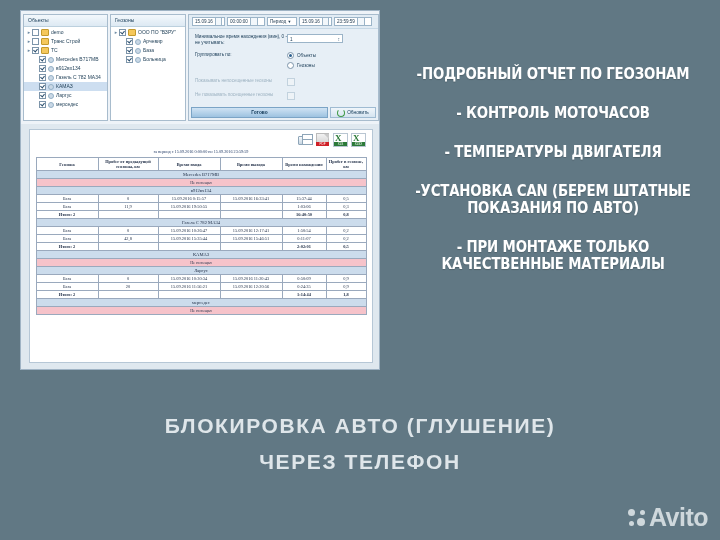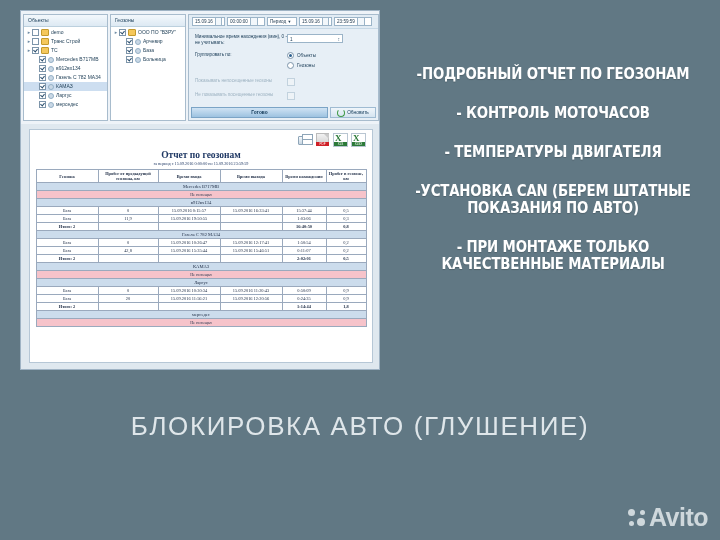--- a/index.html
+++ b/index.html
@@ -113,21 +113,21 @@
     font-family:"DejaVu Sans", sans-serif;
     font-weight:bold;font-size:15.5px;line-height:17px;
     letter-spacing:-0.2px;transform:scaleX(0.86);transform-origin:center;
     text-shadow:0 1px 1px rgba(0,0,0,.18);
   }
   .mk p:last-child{margin-bottom:0;}
 
   .bottom{
     position:absolute;left:0;top:408px;width:720px;text-align:center;
     color:#e9eff2;font-family:"Liberation Sans",sans-serif;
-    font-size:26px;line-height:36px;font-weight:400;letter-spacing:1.6px;
+    font-size:21px;line-height:36px;font-weight:700;letter-spacing:1.6px;
     opacity:.93;
   }
   .bottom span{display:block;}
 
   
   .avito{
     position:absolute;right:12px;bottom:8px;display:flex;align-items:center;gap:4px;
     opacity:.78;
   }
   .avito .marks{position:relative;width:17px;height:17px;}
@@ -314,21 +314,20 @@
           <div class="x">X</div>
           <div class="tag green">XLS</div>
       </div>
       <div class="ic">
         <div class="sheet"></div>
           <div class="x">X</div>
           <div class="tag green">XLSX</div>
       </div>
     </div>
 
-    <div class="rep-title">Отчет по геозонам</div>
     <div class="rep-sub">за период с 15.09.2016 0:00:00 по 15.09.2016 23:59:59</div>
 
     <table class="rep">
       <thead>
           <tr id="rep-head">
             <th class="cw1">Геозона</th>
             <th class="cw2">Пробег от предыдущей геозоны, км</th>
             <th class="cw3">Время входа</th>
             <th class="cw4">Время выхода</th>
             <th class="cw5">Время нахождения</th>
@@ -443,20 +442,21 @@
 <div class="mk" id="marketing-bullets">
     <p>-ПОДРОБНЫЙ ОТЧЕТ ПО ГЕОЗОНАМ</p>
     <p>- КОНТРОЛЬ МОТОЧАСОВ</p>
     <p>- ТЕМПЕРАТУРЫ ДВИГАТЕЛЯ</p>
     <p>-УСТАНОВКА CAN (БЕРЕМ ШТАТНЫЕ ПОКАЗАНИЯ ПО АВТО)</p>
     <p>- ПРИ МОНТАЖЕ ТОЛЬКО КАЧЕСТВЕННЫЕ МАТЕРИАЛЫ</p>
   </div>
 
 <div class="bottom">
   <span>БЛОКИРОВКА АВТО (ГЛУШЕНИЕ)</span>
+  <span>ЧЕРЕЗ ТЕЛЕФОН</span>
 </div>
 
 <div class="avito">
   <span class="marks">
     <i class="m1"></i>
       <i class="m2"></i>
       <i class="m3"></i>
       <i class="m4"></i>
   </span>
   <span class="w">Avito</span>

